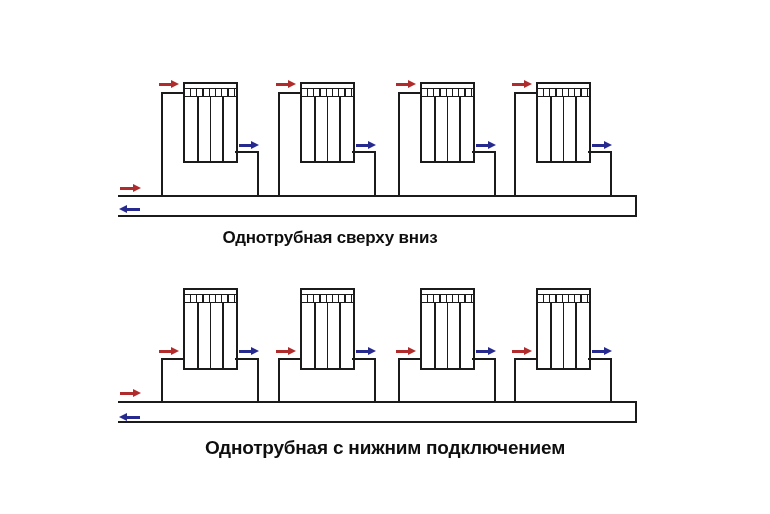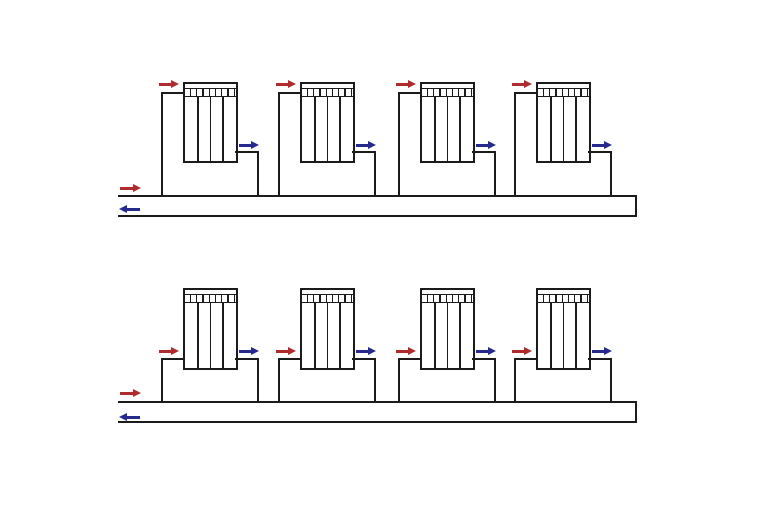--- a/index.html
+++ b/index.html
@@ -206,13 +206,15 @@
         <div class="rad-sec" style="left: calc(50% - 0.8px);"></div>
         <div class="rad-sec" style="left: calc(75% - 0.8px);"></div>
       </div>
       <div class="ln" style="left: 588px; top: 358px; width: 24px; height: 2px;"></div>
       <div class="ln" style="left: 610px; top: 358px; width: 2px; height: 45px;"></div>
       <div class="arrow right" style="left: 592px; top: 347px; width: 20px; color: rgb(38, 42, 143);">
         <div class="shaft"></div>
         <div class="head"></div>
       </div>
     </div>
+  <div class="caption c1" style="left:330px;top:228px;">Однотрубная сверху вниз</div>
+  <div class="caption c2" style="left:385px;top:437px;">Однотрубная с нижним подключением</div>
 </div>
 
 </body></html>

